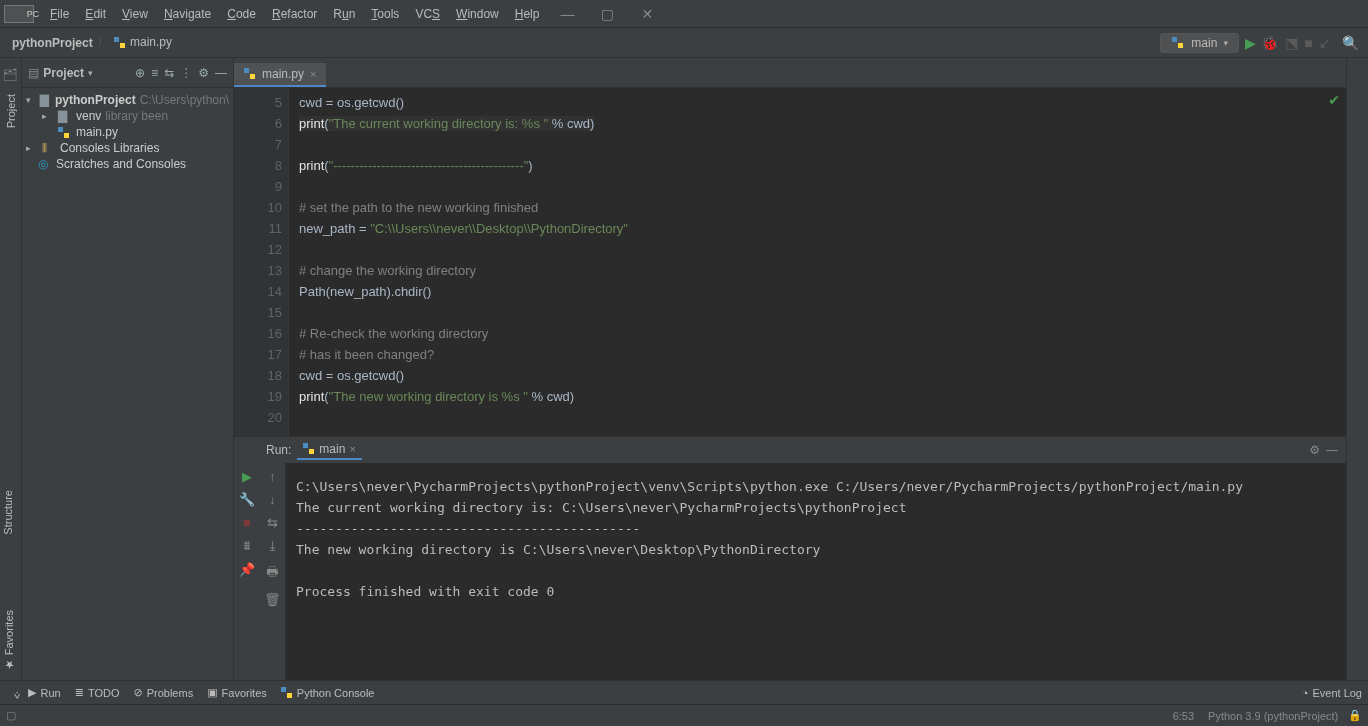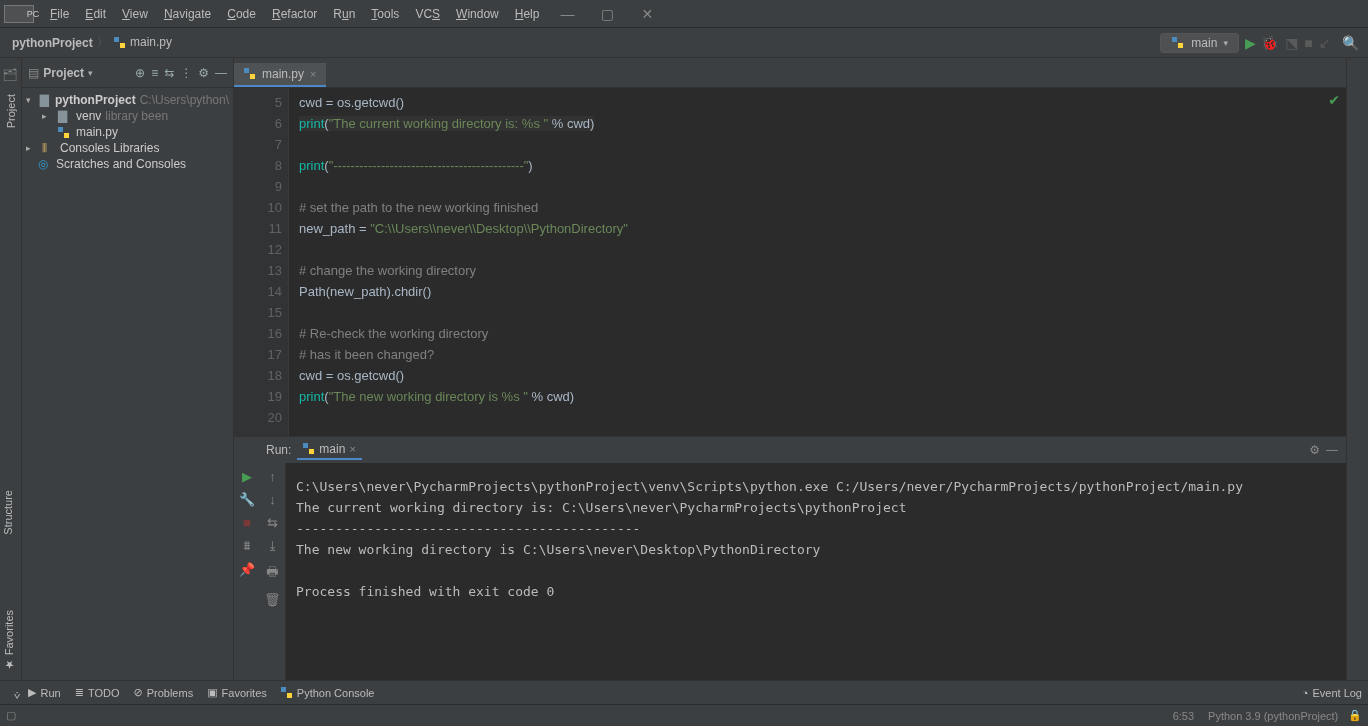--- a/index.html
+++ b/index.html
@@ -32,21 +32,21 @@
 .tree-ic{width:14px;margin:0 4px;}
 .tree-label{color:#ccc;}
 .tree-hint{color:#777;margin-left:4px;}
 .editor-zone{flex:1;display:flex;flex-direction:column;min-width:0;}
 .tab-strip{height:30px;background:#3c3f41;display:flex;align-items:flex-end;border-bottom:1px solid #323232;}
 .tab-active{background:#4e5254;border-bottom:2px solid #4a88c7;padding:4px 10px;display:flex;align-items:center;gap:6px;}
 .tab-close{color:#888;font-size:11px;}
 .editor-body{flex:1;display:flex;background:#2b2b2b;font-family:Consolas,monospace;font-size:13px;overflow:hidden;position:relative;}
 .gutter-nums{width:55px;background:#313335;color:#606366;text-align:right;padding:4px 6px 4px 0;line-height:21px;border-right:1px solid #3a3a3a;}
 .code-area{flex:1;padding:4px 10px;line-height:21px;color:#a9b7c6;white-space:pre;}
-.py-call{color:#14b8a6;}
+.py-call{color:#e5e5e5;}
 .py-str{color:#6a8759;}
 .py-comment{color:#808080;}
 .current-line{background:#323232;}
 .check-mark{position:absolute;top:4px;right:6px;color:#499c54;font-size:14px;}
 .run-panel{height:244px;border-top:1px solid #323232;background:#2b2b2b;display:flex;flex-direction:column;}
 .run-header{height:26px;background:#3c3f41;display:flex;align-items:center;padding:0 8px;}
 .run-title{color:#bbb;margin-left:24px;}
 .run-tab{display:flex;align-items:center;gap:4px;margin-left:6px;border-bottom:2px solid #4a88c7;padding:2px 6px;}
 .run-tab-close{color:#888;font-size:11px;}
 .run-gear{margin-left:auto;color:#888;margin-right:6px;}

